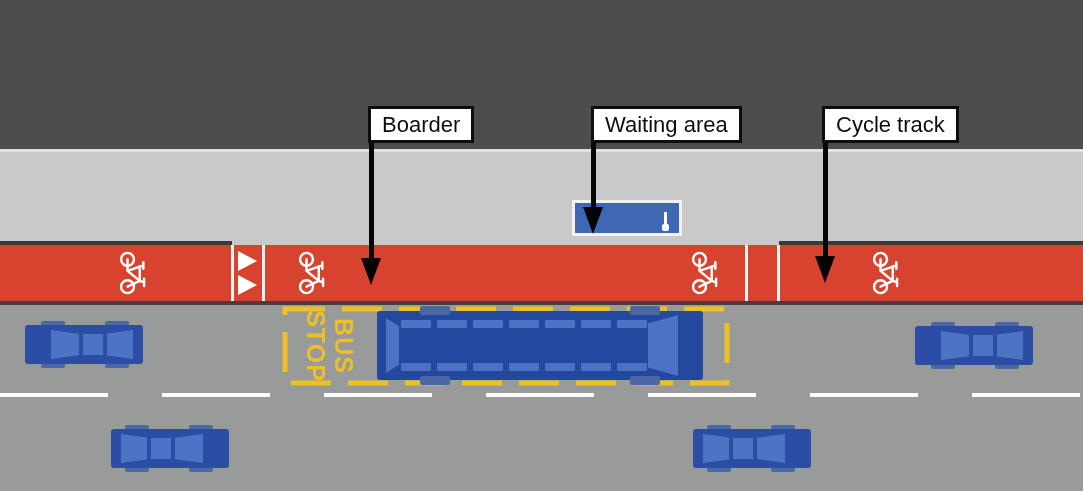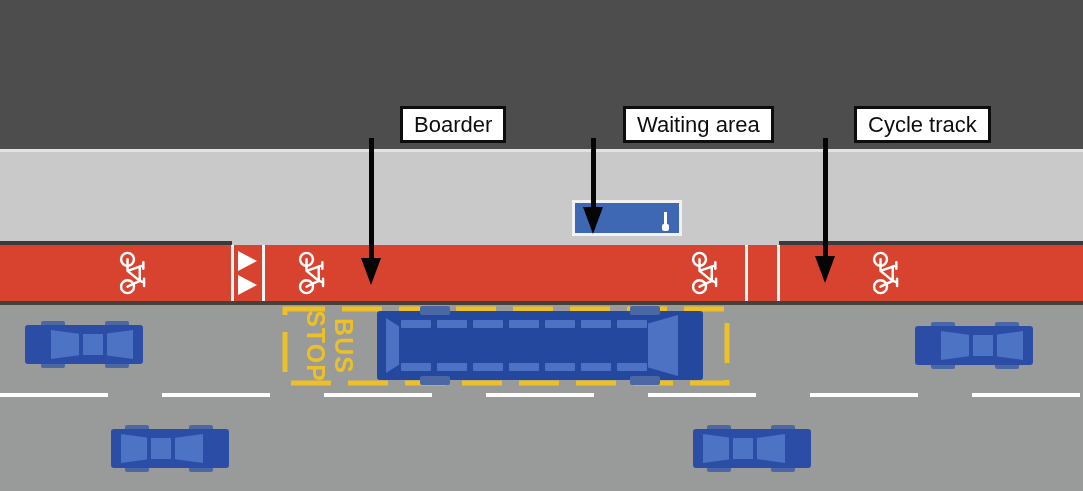--- a/index.html
+++ b/index.html
@@ -19,21 +19,21 @@
         border-left:19px solid #fff;}
   
   .bike{width:46px;height:34px;transform:rotate(90deg);}
   .bike svg{display:block;width:100%;height:100%;}
   
   .shelter{left:572px;top:200px;width:104px;height:30px;background:#3e68b4;border:3px solid #f2f2f2;}
   .pole-line{right:12px;top:9px;width:3px;height:14px;background:#fff;}
   .pole-base{right:10px;top:21px;width:7px;height:7px;background:#fff;border-radius:2px;}
   
   .callout{background:#fff;border:3px solid #0d0d0d;color:#0d0d0d;font-size:22px;
-           line-height:27px;padding:2px 11px;white-space:nowrap;margin-left:32px;}
+           line-height:27px;padding:2px 11px;white-space:nowrap;}
   .arrow-line{width:5px;background:#050505;}
   .arrow-head{width:0;height:0;border-left:10px solid transparent;border-right:10px solid transparent;
               border-top:27px solid #050505;}
   
   .lane-dashes{left:0;top:393px;width:1083px;height:4px;
     background:repeating-linear-gradient(90deg,#fdfdfd 0 108px,rgba(0,0,0,0) 108px 162px);}
   
   .busstop-text{left:288px;top:317px;width:84px;height:58px;transform:rotate(90deg);
     display:flex;flex-direction:column;align-items:center;justify-content:center;
     color:#ecc026;font-weight:bold;font-size:25px;line-height:28px;letter-spacing:1px;}

